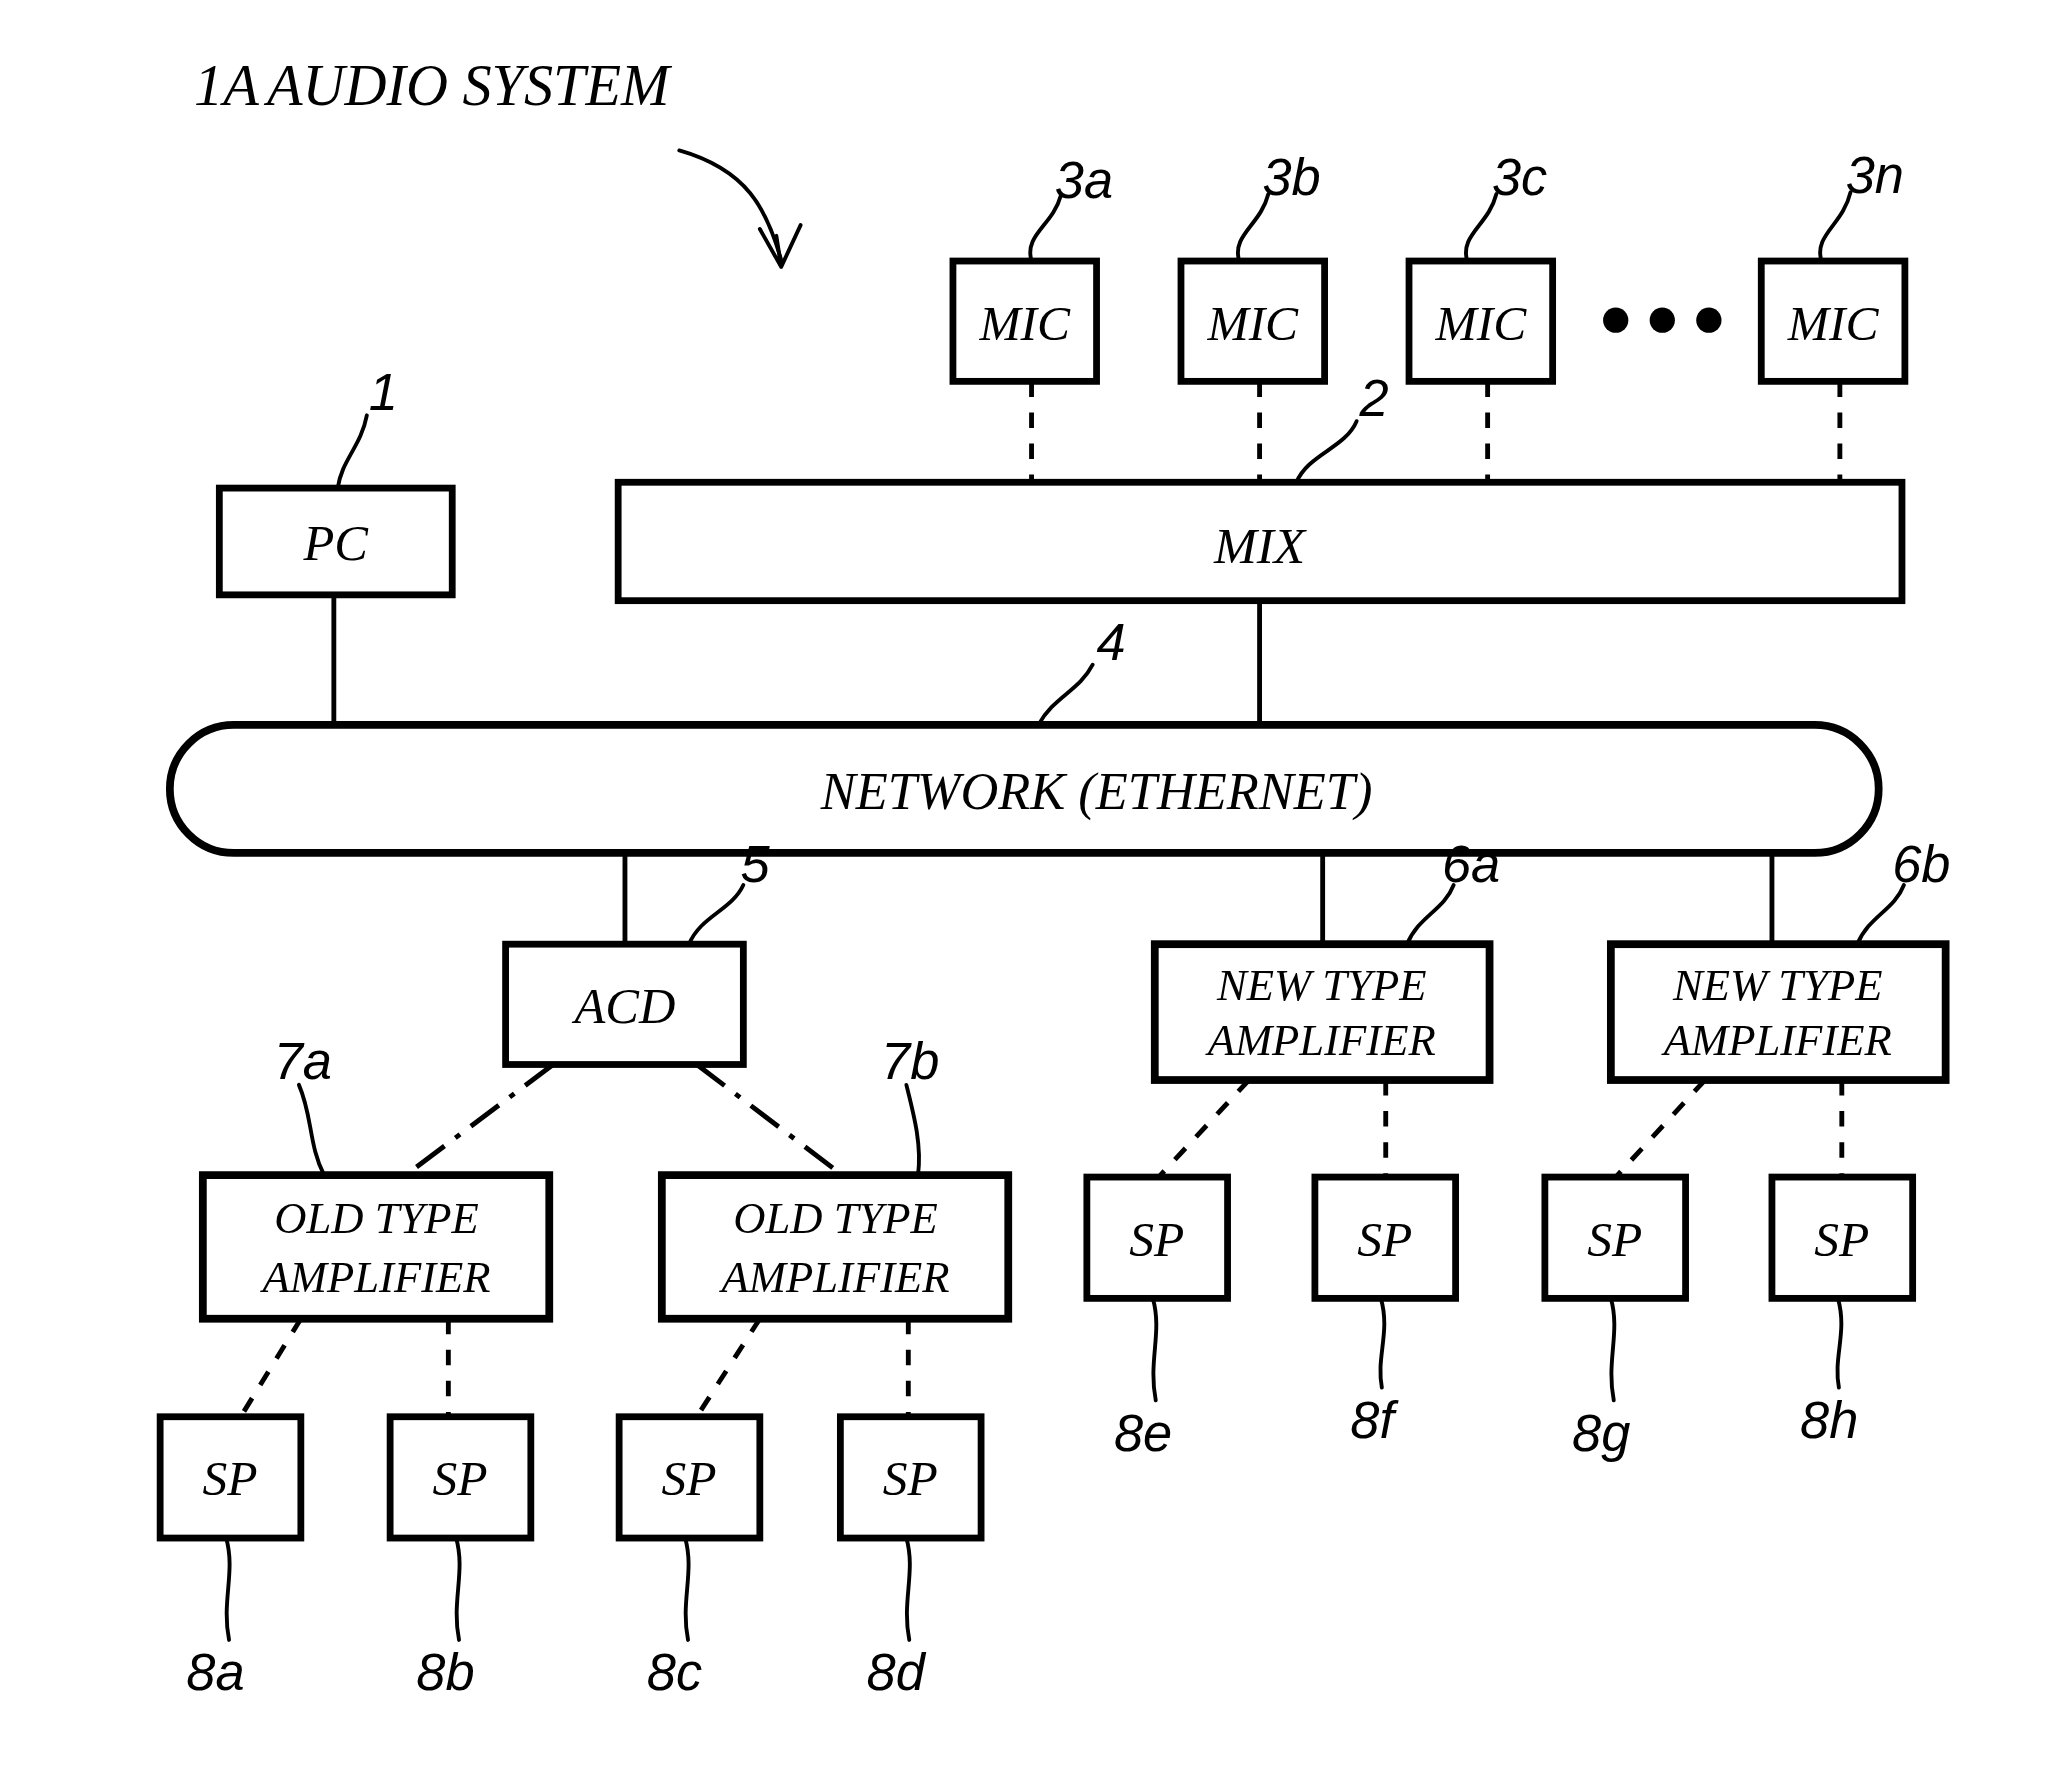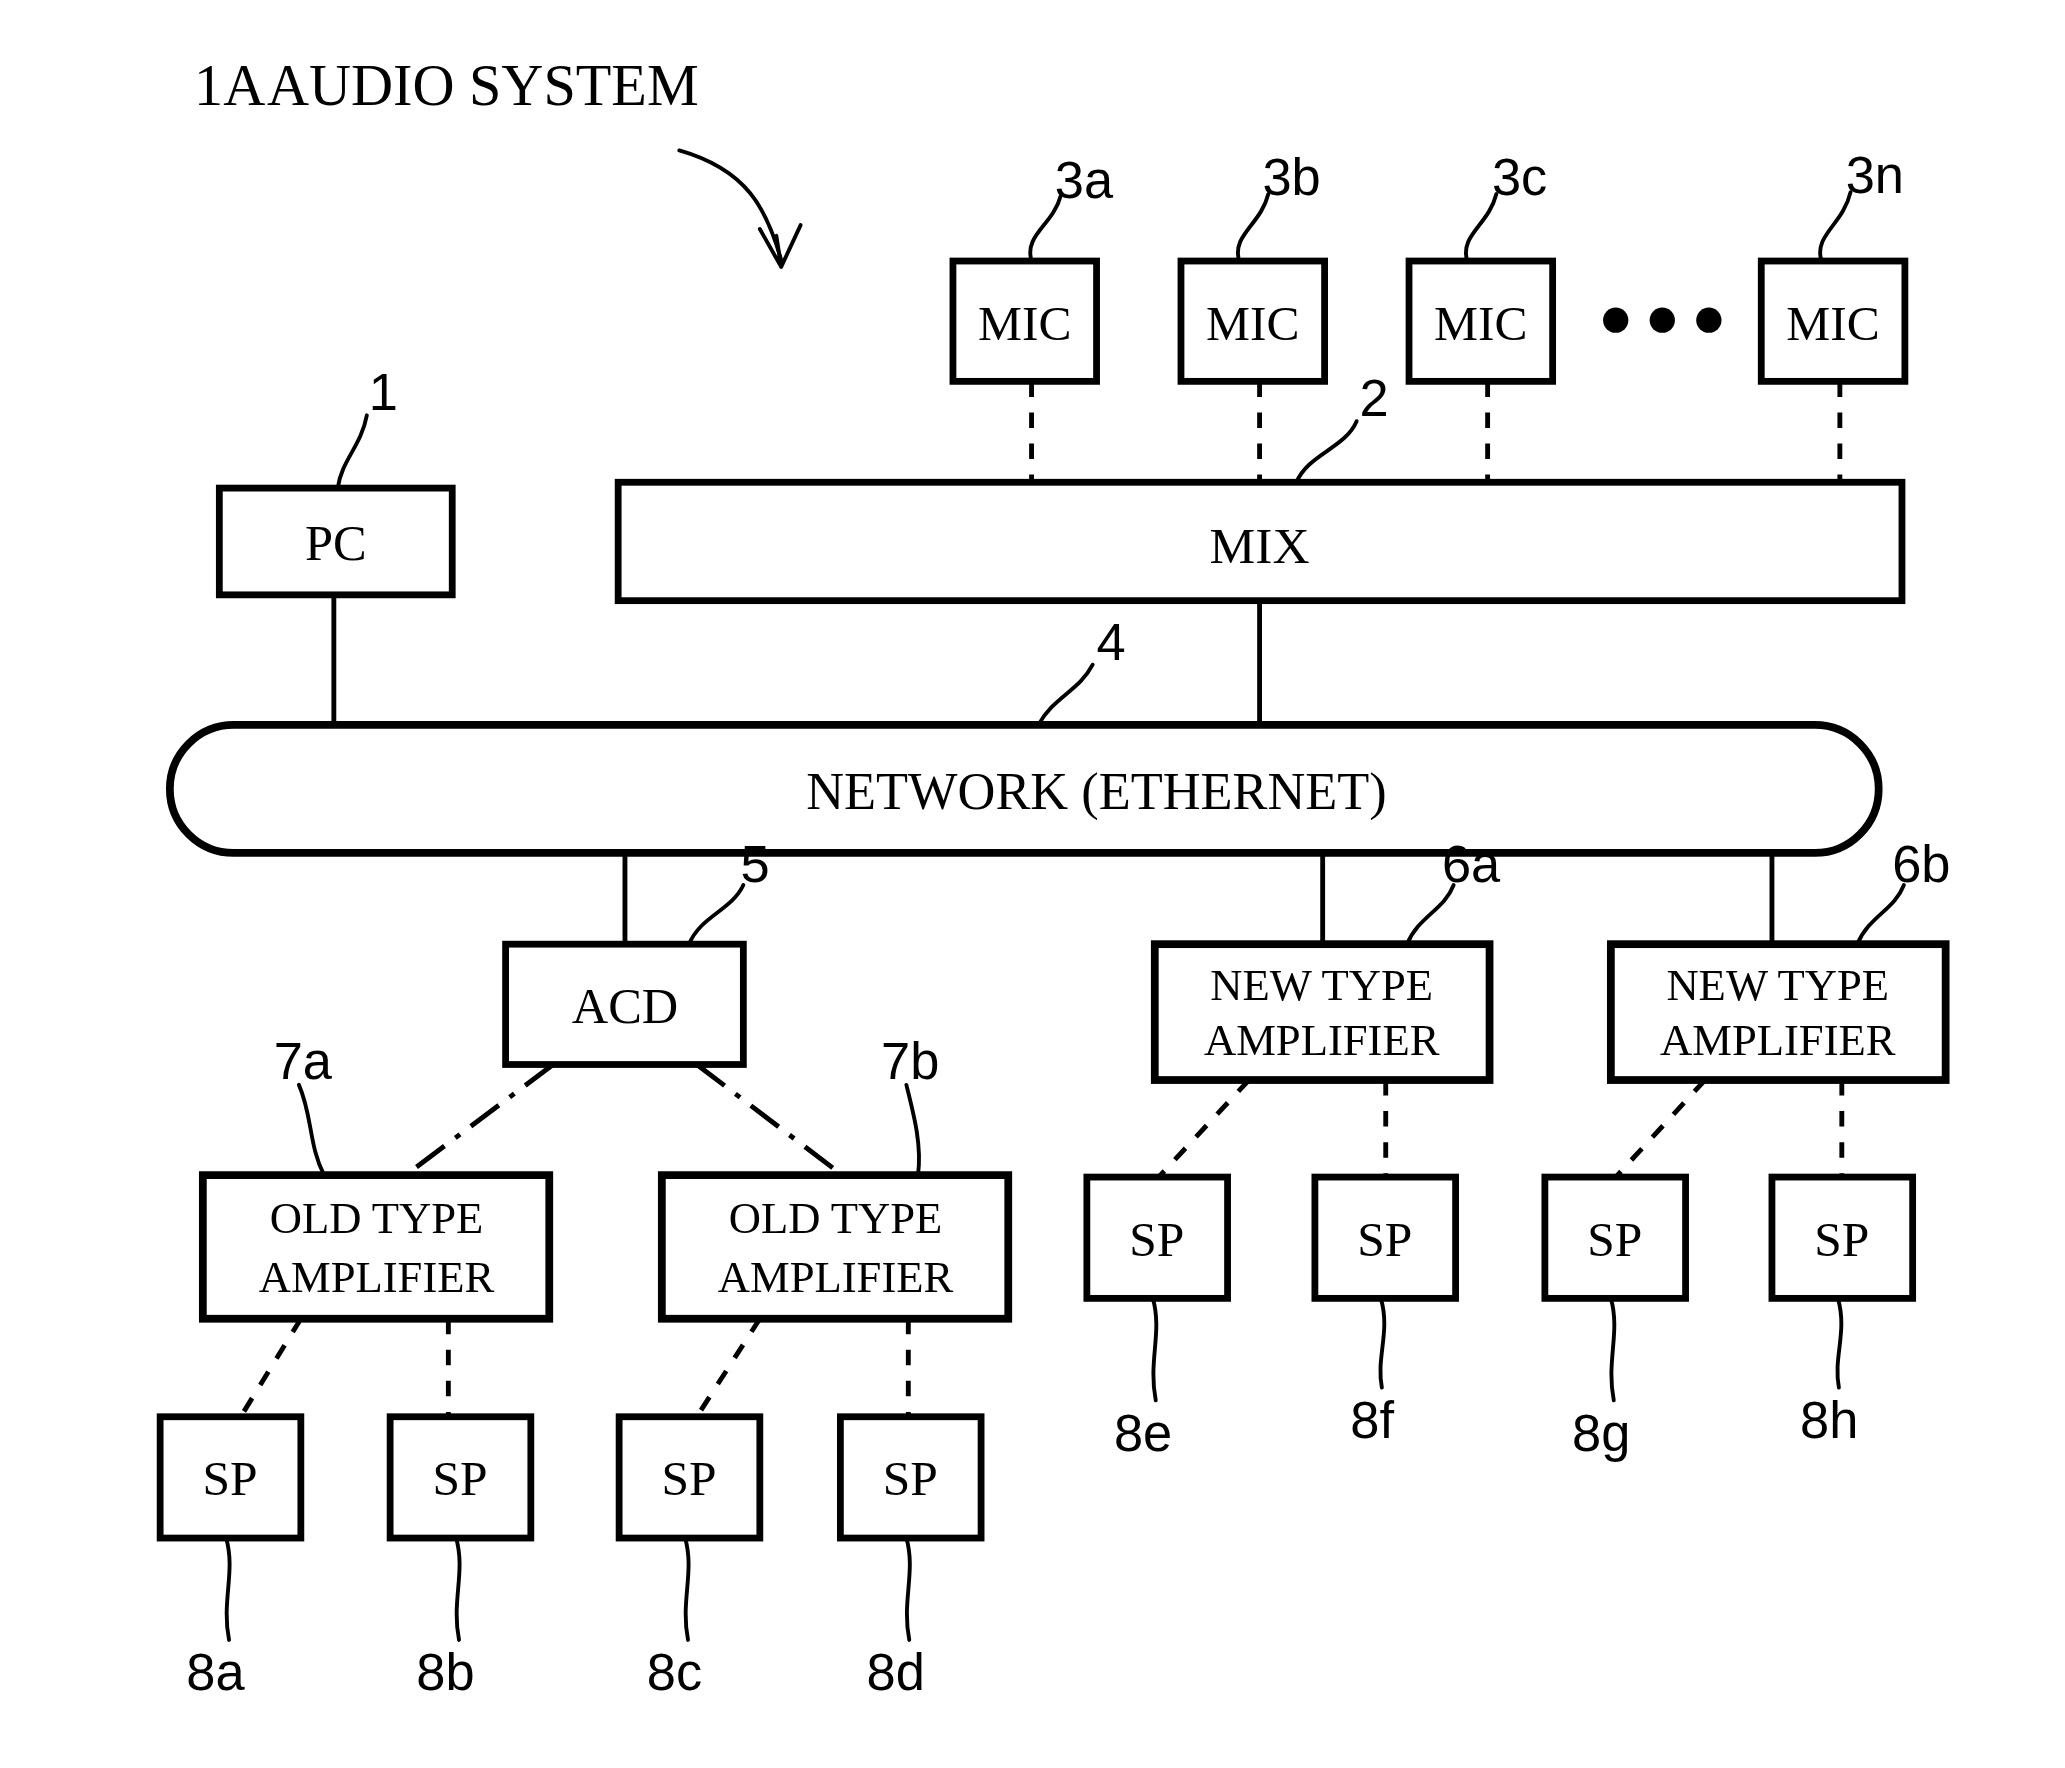--- a/index.html
+++ b/index.html
@@ -9,20 +9,21 @@
   }
   body {
     font-family: "Liberation Serif", "DejaVu Serif", serif;
   }
   #diagram-root {
     position: relative;
     width: 2066px;
     height: 1769px;
     background: #ffffff;
     overflow: hidden;
+    font-style: italic;
   }
   svg#patent-svg {
     display: block;
     width: 2066px;
     height: 1769px;
   }
   .box-stroke { stroke: #000000; fill: #ffffff; }
   .lbl {
     font-family: "Liberation Serif", "DejaVu Serif", serif;
     fill: #000000;

